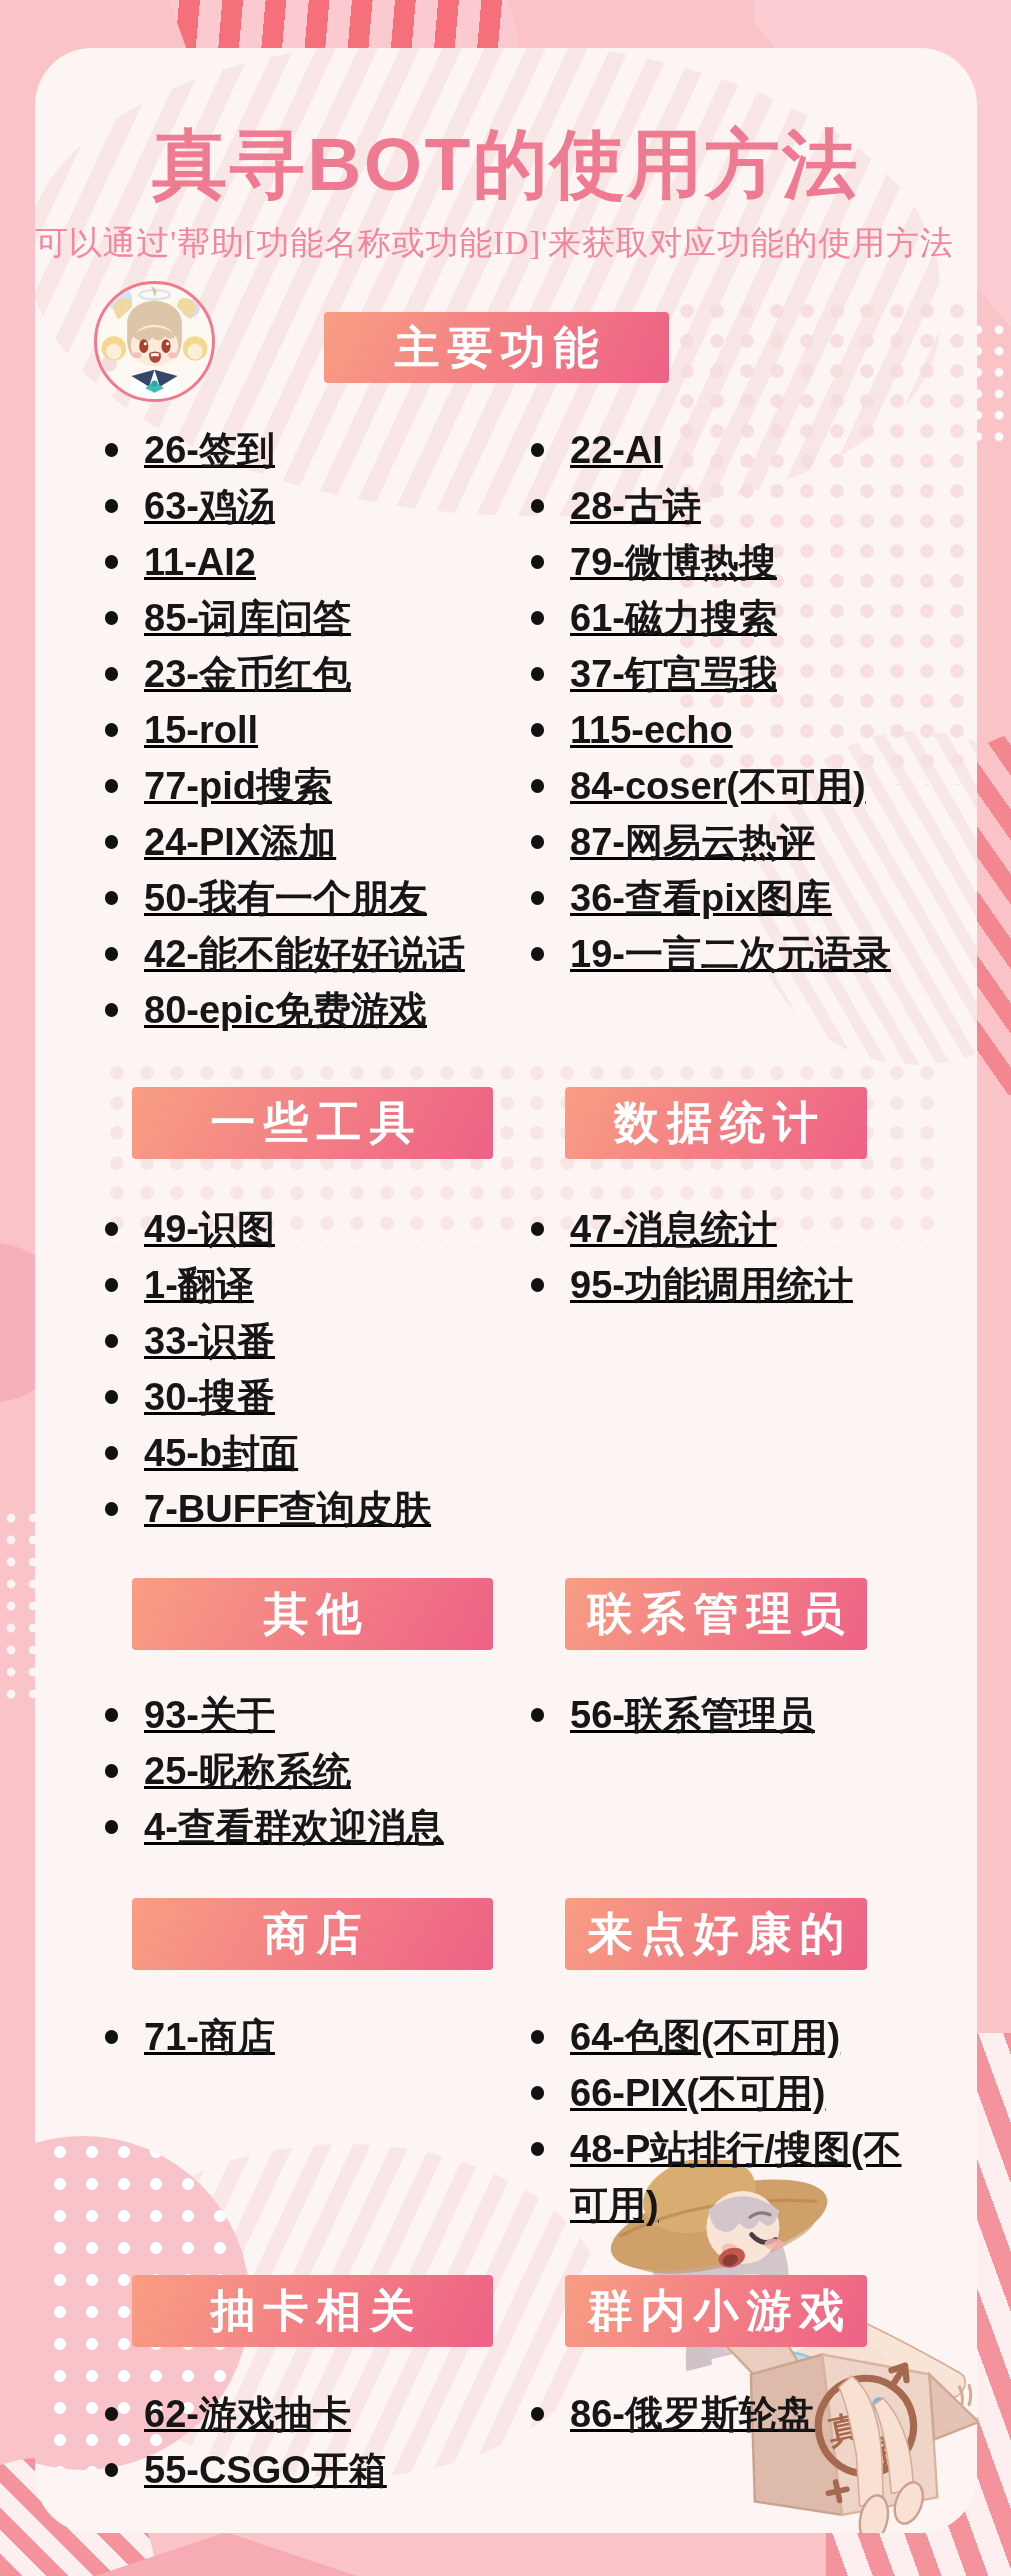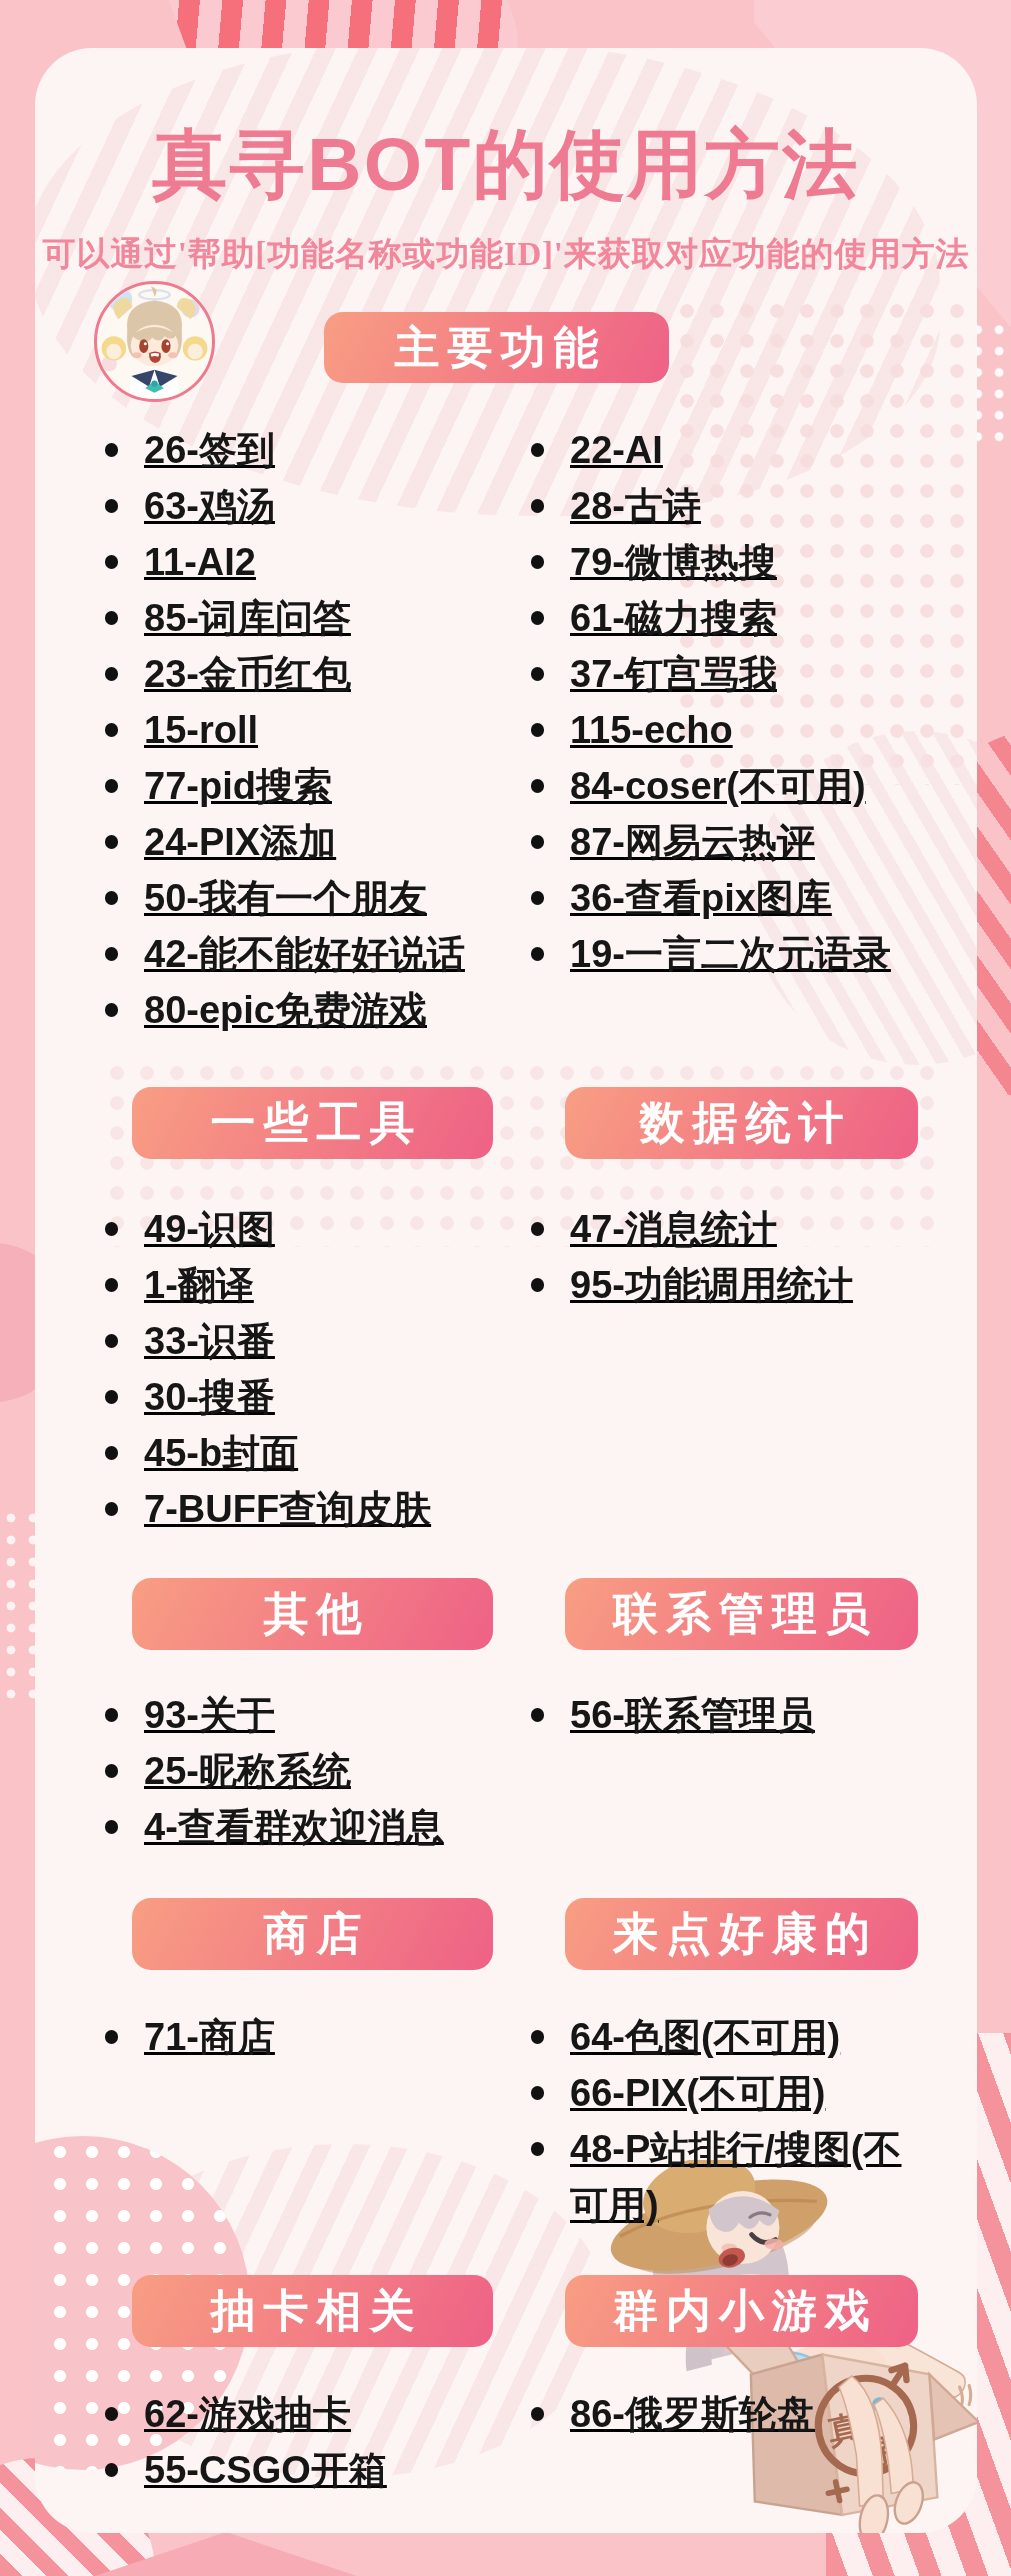--- a/index.html
+++ b/index.html
@@ -49,33 +49,33 @@
     background-image:radial-gradient(circle,#f7dfe0 6.4px,rgba(255,255,255,0) 7.1px);background-size:30px 30px;}
   .patch-stripes-bottomleft{left:48px;top:2096px;width:524px;height:334px;border-radius:50%;opacity:.7;
     background:repeating-linear-gradient(115deg,rgba(243,205,208,.5) 0 16px,rgba(255,255,255,0) 16px 35px);}
   .patch-pinkcircle-dots{left:-119px;top:2088px;width:334px;height:334px;border-radius:50%;
     background-color:#f9c4c9;z-index:1;
     background-image:radial-gradient(circle,#ffffff 5.6px,rgba(255,255,255,0) 6.4px);background-size:32px 32px;}
 
   
   .title{position:absolute;left:0;top:70px;width:100%;text-align:center;z-index:6;
     font-size:75px;line-height:92px;font-weight:900;letter-spacing:2.4px;color:var(--title,#ef7b92);}
-  .subtitle{position:absolute;left:0;top:173px;width:100%;text-align:center;z-index:6;
-    font-family:"Liberation Serif","DejaVu Serif",serif;font-size:33px;line-height:44px;font-weight:700;
-    letter-spacing:0.8px;color:var(--subtitle,#f2879c);margin-top:11px;}
+  .subtitle{position:absolute;left:0;top:173px;width:100%;text-align:left;z-index:6;
+    font-family:"Liberation Serif","DejaVu Serif",serif;font-size:33px;line-height:44px;font-weight:400;
+    letter-spacing:0.8px;color:var(--subtitle,#f2879c);}
   .avatar{position:absolute;left:59px;top:233px;width:121px;height:121px;border-radius:50%;
     border:3.2px solid #f0798d;overflow:hidden;background:#fdf8f1;z-index:6;}
   .avatar svg{display:block;width:100%;height:100%;}
 
-  .pill{position:absolute;height:72px;border-radius:19px;z-index:6;display:flex;align-items:center;justify-content:center;
+  .pill{position:absolute;height:72px;border-radius:4px;z-index:6;display:flex;align-items:center;justify-content:center;
     background:linear-gradient(118deg,var(--pill-gradient-start,#f89e83),var(--pill-gradient-end,#ee6186));}
   .pill span{color:var(--pill-text,#fff);font-size:45px;font-weight:800;letter-spacing:8px;text-indent:8px;}
   .pill-main{left:289px;top:264px;width:345px;height:71px;}
   .pill-left{left:62px;width:361px;margin-left:35px;}
-  .pill-right{left:530px;width:353px;}
+  .pill-right{left:530px;width:302px;}
   .row2{top:1039px;} .row3{top:1530px;} .row4{top:1850px;} .row5{top:2227px;}
 
   ul.fn-list{position:absolute;list-style:none;z-index:6;text-decoration:underline;}
   ul.fn-list li{position:relative;padding-left:41px;font-size:38px;line-height:56px;font-weight:700;
     color:var(--list-text,#161616);letter-spacing:0;}
   ul.fn-list li::before{content:"";position:absolute;left:1.6px;top:21.4px;width:13.5px;height:13.5px;border-radius:50%;background:#111;}
   .col-l{left:68px;width:421px;}
   .col-r{left:494px;width:446px;}
   .u-main{top:374px;}
   .u-tools{top:1153px;}

